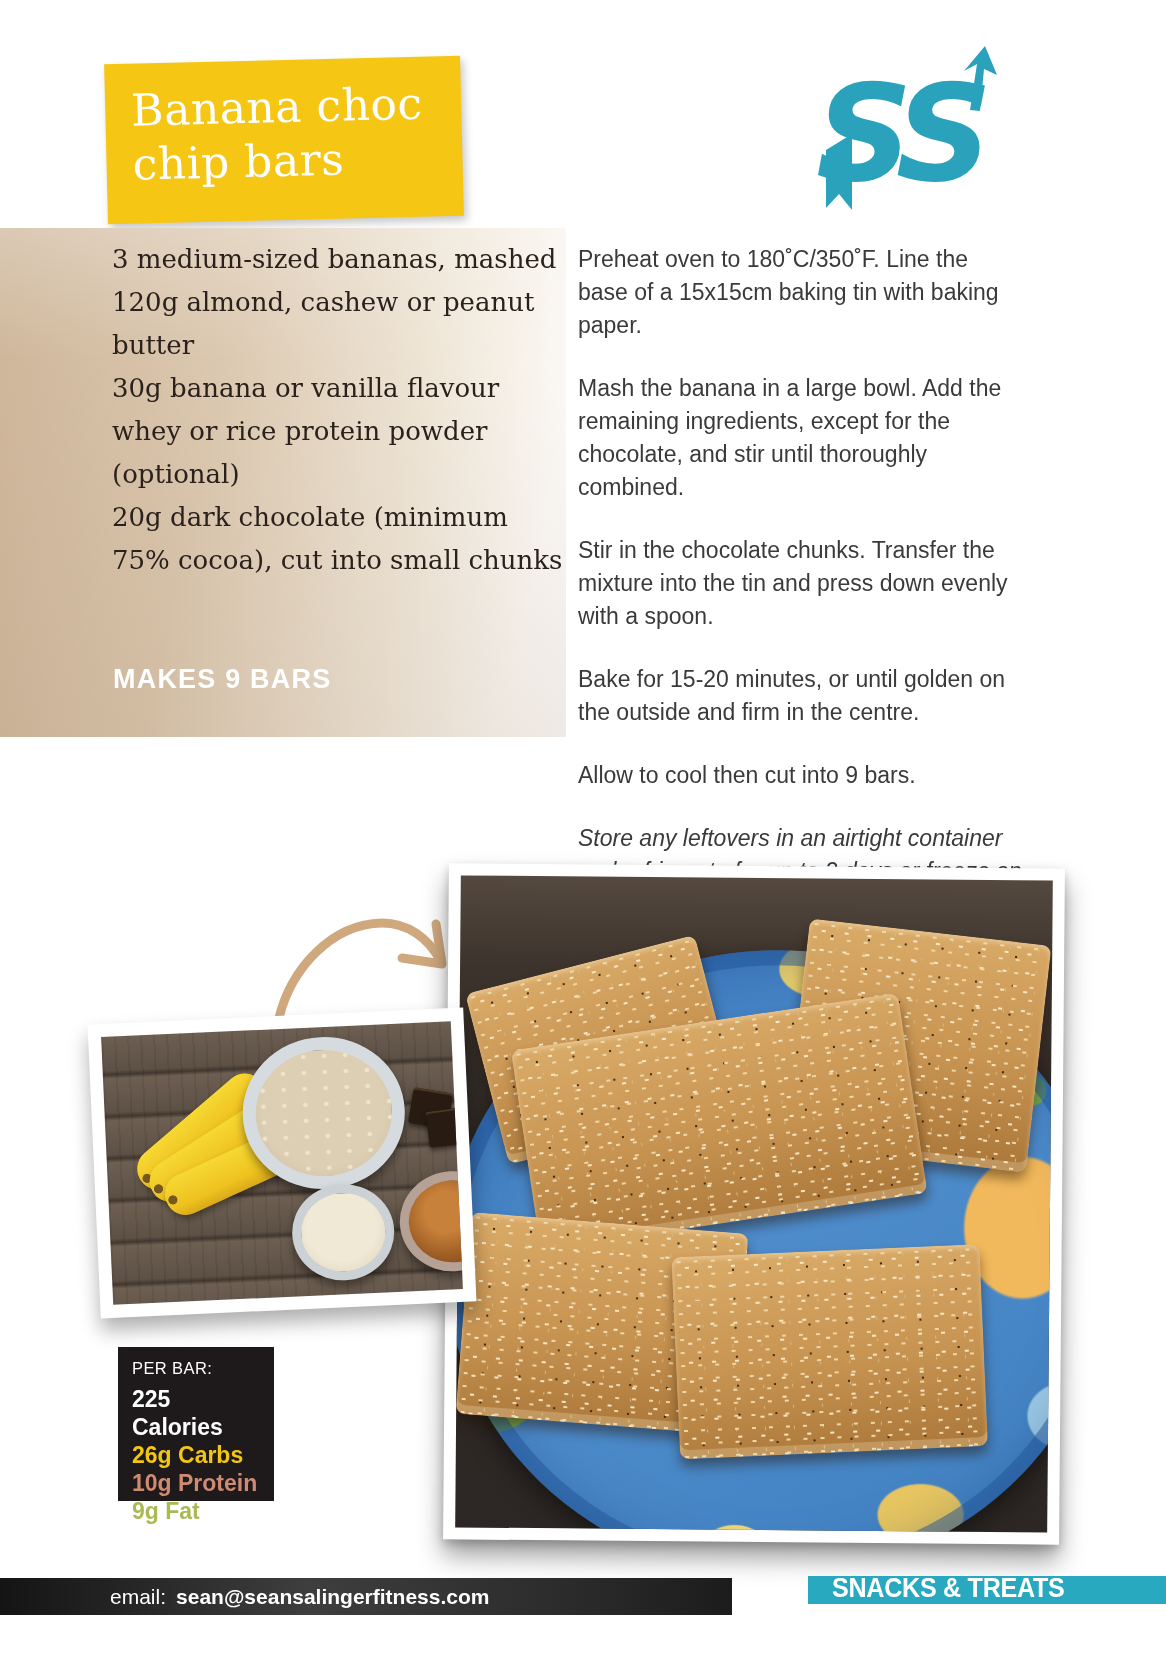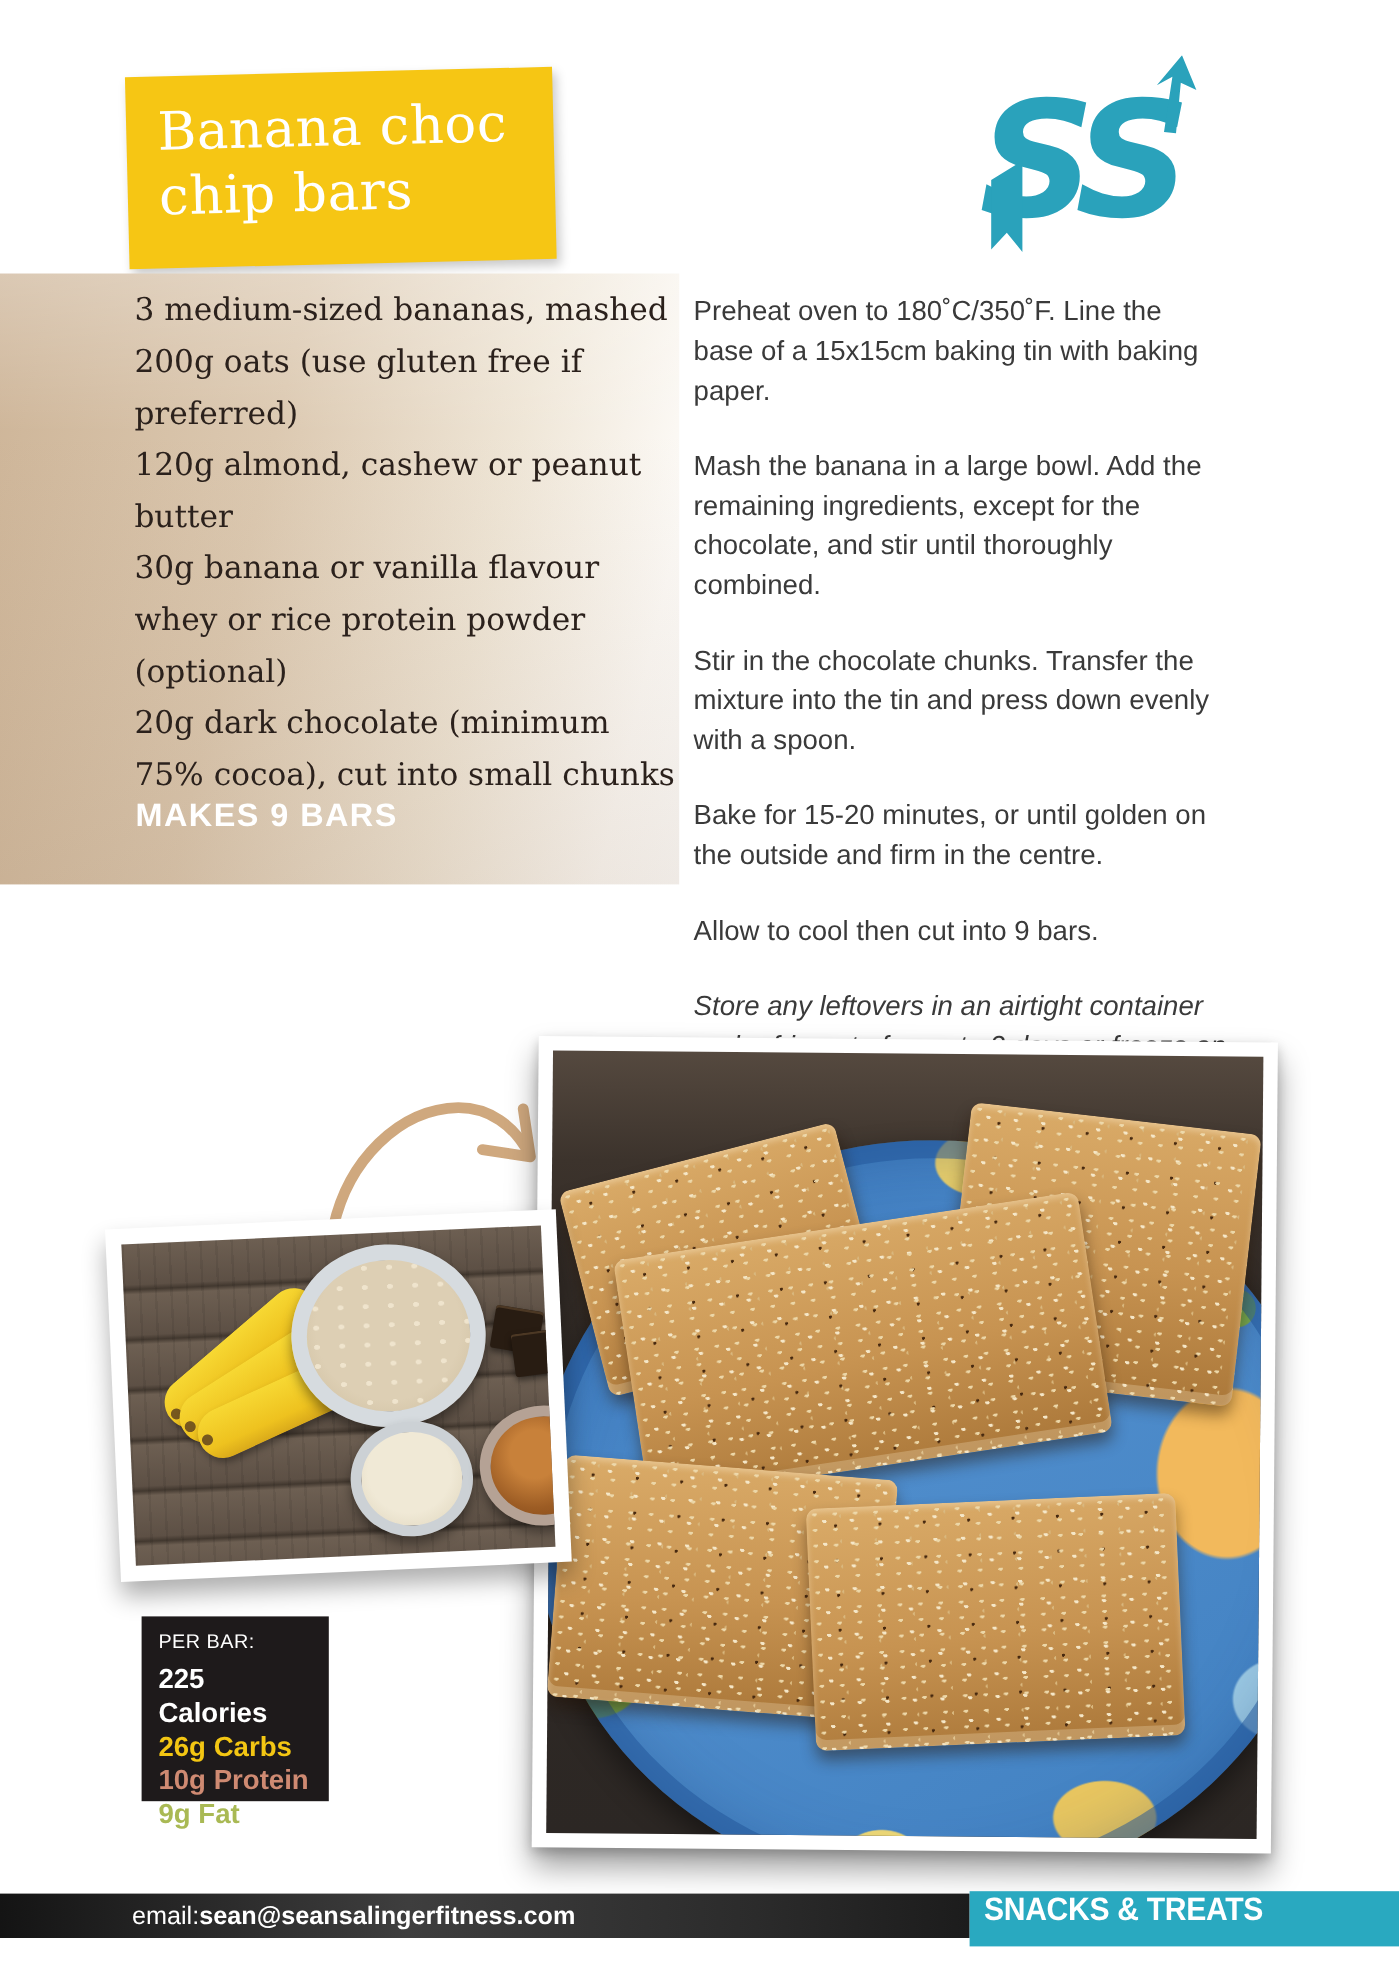--- a/index.html
+++ b/index.html
@@ -130,29 +130,29 @@
   
   .nutrition {
     position:absolute; left:118px; top:1347px; width:156px; height:154px;
     padding:12px 8px 0 14px;
   }
   .nutrition .head { color:#ffffff; font-size:16.5px; margin-bottom:7px; letter-spacing:.4px; }
   .nutrition .row { font-size:23px; font-weight:bold; line-height:28px; }
 
   
   .footer-bar {
-    position:absolute; left:0; top:1578px; width:808px; height:37px;
+    position:absolute; left:0; top:1578px; width:732px; height:37px;
     background:linear-gradient(to right, #141414 0%, #3e3e3e 42%, #2b2b2b 78%, #1c1c1c 100%);
     display:flex; align-items:center; padding-left:110px;
-    color:#ffffff; font-size:21px;
+    color:#ffffff; font-size:21px;gap:10px;
   }
   .footer-bar b { margin-left:0; }
   .footer-tag {
-    position:absolute; left:808px; top:1576px; width:358px; height:46px;
-    display:flex; align-items:flex-start; padding-left:12px;
+    position:absolute; left:808px; top:1576px; width:358px; height:28px;
+    display:flex; align-items:flex-end; padding-left:24px;
   }
   .footer-tag span {
     color:#ffffff; font-size:27px; font-weight:bold; letter-spacing:-.3px;
     transform:scaleX(.93); transform-origin:left center; white-space:nowrap;
   }
 </style>
 </head>
 <body>
 
 <div class="page">
@@ -164,21 +164,20 @@
   <svg class="logo" viewBox="0 0 195 168">
     <text x="6" y="134" font-family="'DejaVu Sans', sans-serif" font-weight="bold" font-style="italic" font-size="134" letter-spacing="-12" fill="#2aa2bb">SS</text>
     <polygon points="16,104 42,88 42,164 29,148 16,162" fill="#2aa2bb"></polygon>
     <polygon points="160,64 167,18 154,25 175,0 187,29 174,23 170,65" fill="#2aa2bb"></polygon>
   </svg>
 
   <div class="panel"></div>
 
   <div class="ingredients">
     <div>3 medium-sized bananas, mashed</div>
-    <div>200g oats (use gluten free if preferred)</div>
     <div>120g almond, cashew or peanut butter</div>
     <div>30g banana or vanilla flavour whey or rice protein powder (optional)</div>
     <div>20g dark chocolate (minimum 75% cocoa), cut into small chunks</div>
   </div>
   <div class="makes">MAKES 9 BARS</div>
 
   <div class="instructions">
     <p>Preheat oven to 180˚C/350˚F. Line the base of a 15x15cm baking tin with baking paper.</p>
     <p>Mash the banana in a large bowl. Add the remaining ingredients, except for the chocolate, and stir until thoroughly combined.</p>
     <p>Stir in the chocolate chunks. Transfer the mixture into the tin and press down evenly with a spoon.</p>

